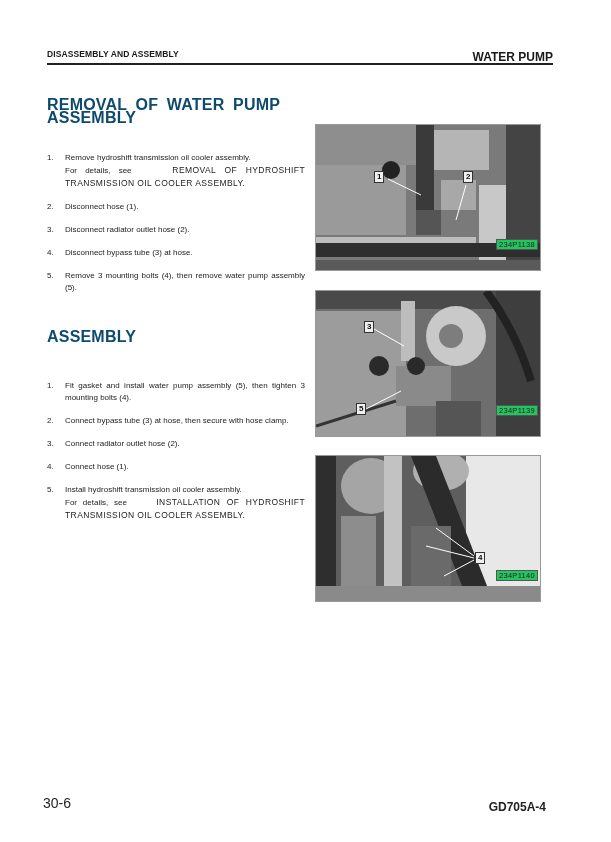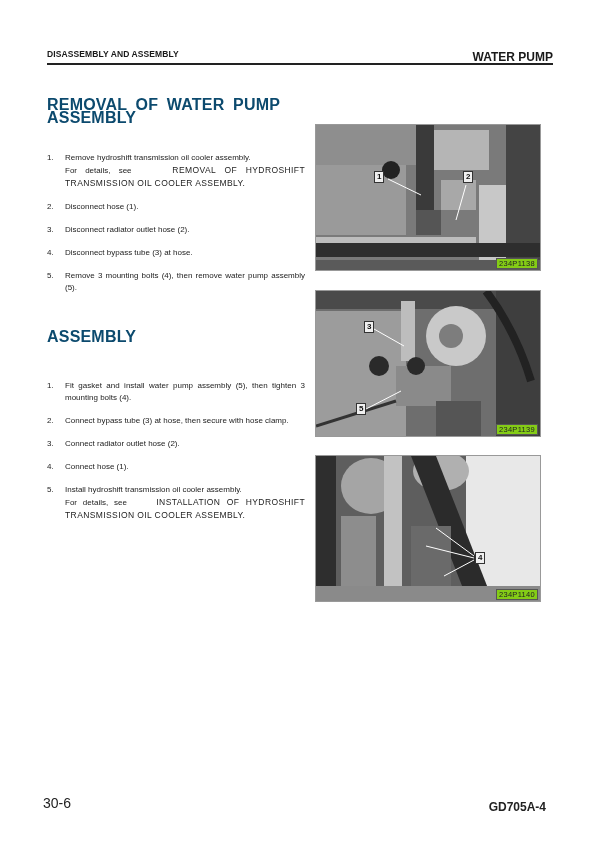--- a/index.html
+++ b/index.html
@@ -8,21 +8,21 @@
     .header .left { position: absolute; left: 0; top: 1px; font-size: 8.5px; font-weight: bold; letter-spacing: 0.1px; }
     .header .right { position: absolute; right: 0; top: 2px; font-size: 12px; font-weight: bold; }
     .section-title { position: absolute; left: 47px; font-size: 16px; font-weight: bold; line-height: 13px; letter-spacing: 0.2px; word-spacing: 4px; color: #0c4a6e; }
     .steps { position: absolute; left: 47px; width: 258px; font-size: 8px; line-height: 12px; color: #222; }
     .step { position: relative; padding-left: 18px; margin-bottom: 11px; text-align: justify; }
     .step .num { position: absolute; left: 0; top: 0; }
     .step .ref { display: block; }
     .step .ref .ref-title { font-size: 8.5px; letter-spacing: 0.4px; }
     .photo { position: absolute; left: 315px; width: 224px; background: #6b6b6b; overflow: hidden; border: 1px solid #999; }
     .photo svg { display: block; }
-    .photo .code { position: absolute; right: 2px; bottom: 1px; background: #84cc16; color: #222; font-size: 7.5px; padding: 0 2px; border: 1px solid #555; letter-spacing: 0.3px; }
+    .photo .code { position: absolute; right: 2px; bottom: 20px; background: #22c55e; color: #222; font-size: 7.5px; padding: 0 2px; border: 1px solid #555; letter-spacing: 0.3px; }
     .callout { position: absolute; background: #f0f0f0; color: #111; font-size: 8px; font-weight: bold; padding: 0 2px; border: 1px solid #333; line-height: 10px; }
     .footer-left { position: absolute; left: 43px; top: 795px; font-size: 14px; color: #222; }
     .footer-right { position: absolute; right: 65px; top: 800px; font-size: 12px; font-weight: bold; color: #222; }
   </style>
 </head>
 <body>
 
 <div class="header">
   <span class="left">DISASSEMBLY AND ASSEMBLY</span>
   <span class="right">WATER PUMP</span>

